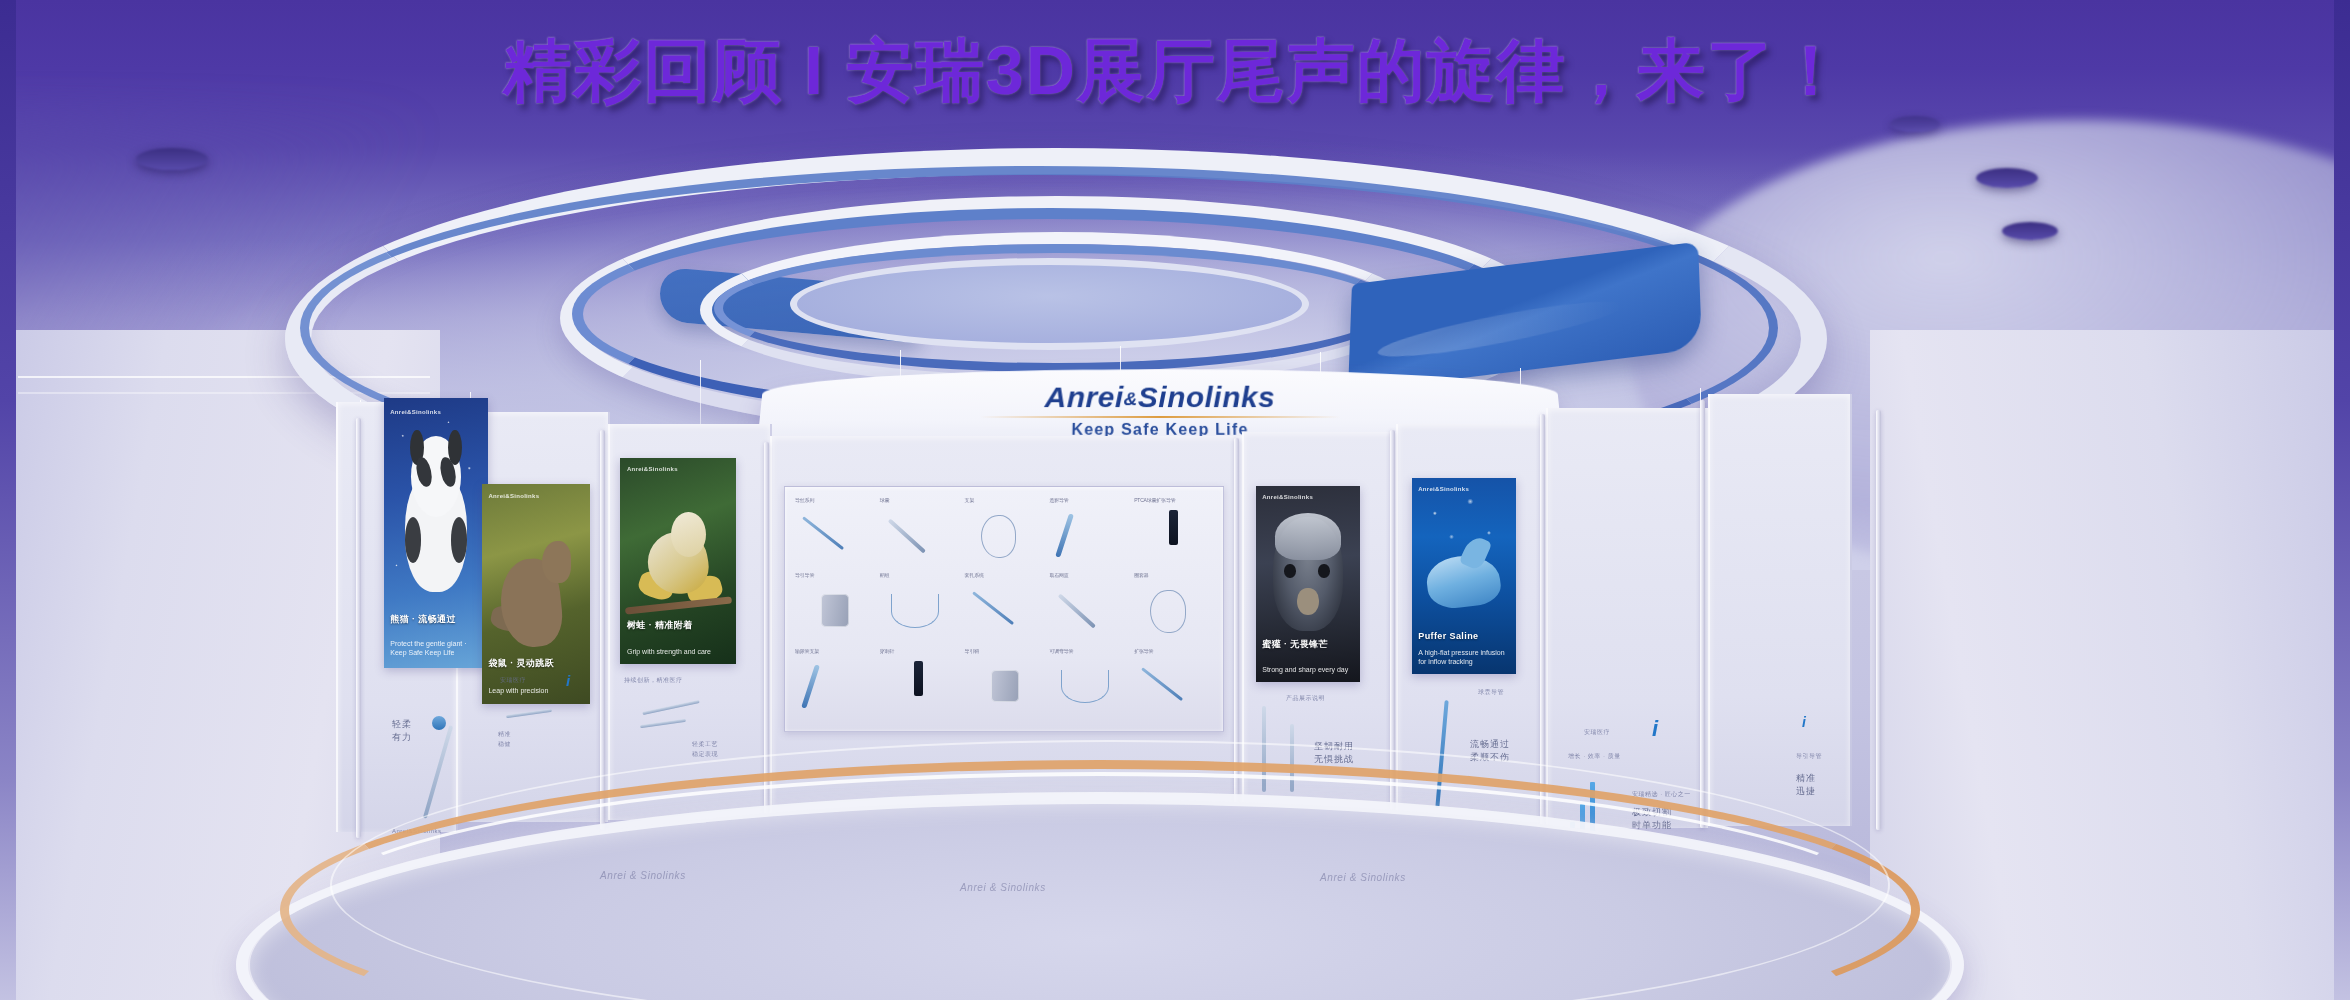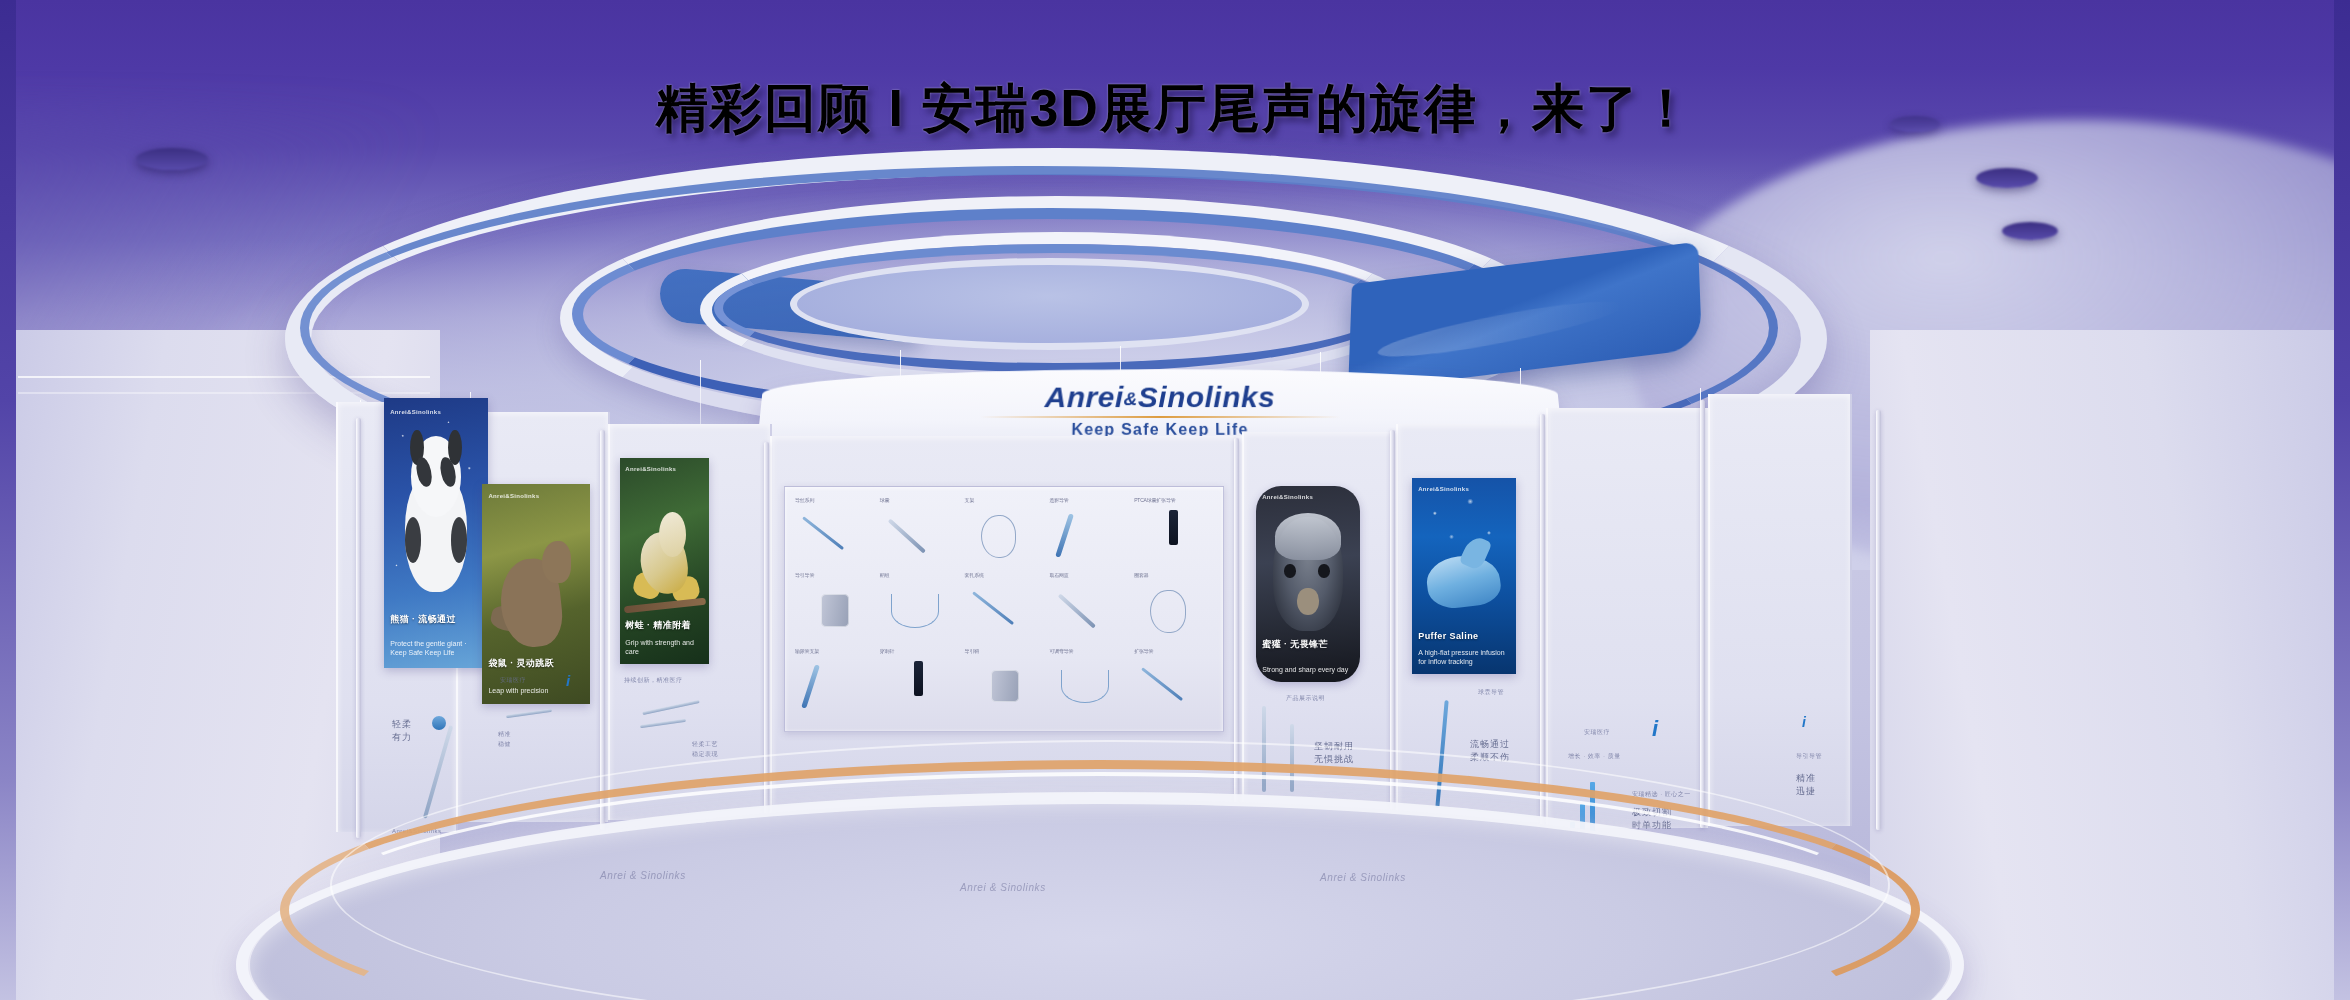--- a/index.html
+++ b/index.html
@@ -180,21 +180,21 @@
   .kang-tail{position:absolute;left:8%;top:56%;width:34%;height:11%;
     background:#7d6a51;border-radius:40% 50% 50% 40%;transform:rotate(12deg);}
 
   .p-frog{background:linear-gradient(160deg,#2b4a2a 0%,#3f6b36 34%,#254524 68%,#16301a 100%);}
   .frog-body{position:absolute;left:24%;top:36%;width:52%;height:30%;
     background:linear-gradient(150deg,#eae4d2,#d8c98e 55%,#c9a93c);border-radius:50% 46% 44% 52%;transform:rotate(-10deg);}
   .frog-head{position:absolute;left:44%;top:26%;width:30%;height:22%;
     background:linear-gradient(160deg,#f0ead8,#ddd0a0);border-radius:50%;}
   .frog-leg{position:absolute;background:#d8bb55;border-radius:40%;}
 
-  .p-badger{background:linear-gradient(175deg,#2c2f3b 0%,#3b4152 38%,#262a35 72%,#14161d 100%);border-radius:25px;}
+  .p-badger{background:linear-gradient(175deg,#2c2f3b 0%,#3b4152 38%,#262a35 72%,#14161d 100%);}
   .badger-head{position:absolute;left:16%;top:16%;width:68%;height:58%;
     background:radial-gradient(ellipse at 50% 32%, #7b828f 0%, #545b6a 48%, #2f3440 85%);
     border-radius:46% 46% 42% 42%;}
   .badger-cap{position:absolute;left:18%;top:14%;width:64%;height:24%;
     background:linear-gradient(180deg,#cfd4dd,#8d94a3);border-radius:50% 50% 34% 34%;opacity:.9;}
   .badger-eye{position:absolute;width:11%;height:7%;background:#15171d;border-radius:50%;top:40%;}
   .badger-snout{position:absolute;left:39%;top:52%;width:22%;height:14%;
     background:#9b8f7d;border-radius:48% 48% 52% 52%;}
 
   .p-dolphin{background:linear-gradient(180deg,#1553a8 0%,#1464bd 30%,#0d4f9e 62%,#07356f 100%);}
@@ -304,24 +304,23 @@
     box-sizing:border-box;
   }
   .glass-rail{
     position:absolute;border-radius:50%;border:2px solid rgba(255,255,255,.55);
     box-sizing:border-box;
   }
 
   
   .title-wrap{position:absolute;left:0;top:26px;width:2350px;text-align:center;z-index:40;}
   .title{
-    display:inline-block;font-size:52px;font-weight:bold;color:#000000;
+    display:inline-block;font-size:68px;font-weight:bold;color:#6d28d9;
     letter-spacing:2px;white-space:nowrap;
     text-shadow:4px 5px 6px rgba(28,16,70,.55), 0 0 2px rgba(255,255,255,.6);
-    margin-top:48px;
   }
 </style>
 </head>
 <body>
 
 <div id="stage">
 
   <div class="ceiling"></div>
   <div class="ceiling-edge-l"></div>
   <div class="ceiling-dome-r"></div>
@@ -404,21 +403,21 @@
     <div class="kang-body"></div>
     <div class="kang-head"></div>
     <div class="ptitle">袋鼠 · 灵动跳跃</div>
     <div class="psub">Leap with precision</div>
   </div>
   <div class="ibadge" style="left:566px;top:672px;font-size:15px;">i</div>
   <div class="cn-small" style="left:500px;top:676px;">安瑞医疗</div>
   <div class="mini-dev" style="left:506px;top:712px;width:46px;height:3px;transform:rotate(-8deg);"></div>
   <div class="cn-small" style="left:498px;top:730px;line-height:1.6;">精准<br>稳健</div>
 
-  <div class="poster p-frog" style="left:620px;top:458px;width:89px;height:206px;">
+  <div class="poster p-frog" style="left:620px;top:458px;width:116px;height:206px;">
     <div class="plogo">Anrei&amp;Sinolinks</div>
     <div class="frog-leg" style="left:16%;top:56%;width:30%;height:12%;transform:rotate(18deg);"></div>
     <div class="frog-leg" style="left:58%;top:58%;width:30%;height:12%;transform:rotate(-16deg);"></div>
     <div class="frog-body"></div>
     <div class="frog-head"></div>
     <div class="branch" style="left:4%;top:70%;width:92%;height:7px;transform:rotate(-6deg);"></div>
     <div class="ptitle">树蛙 · 精准附着</div>
     <div class="psub">Grip with strength and care</div>
   </div>
   <div class="cn-small" style="left:624px;top:676px;">持续创新，精准医疗</div>

